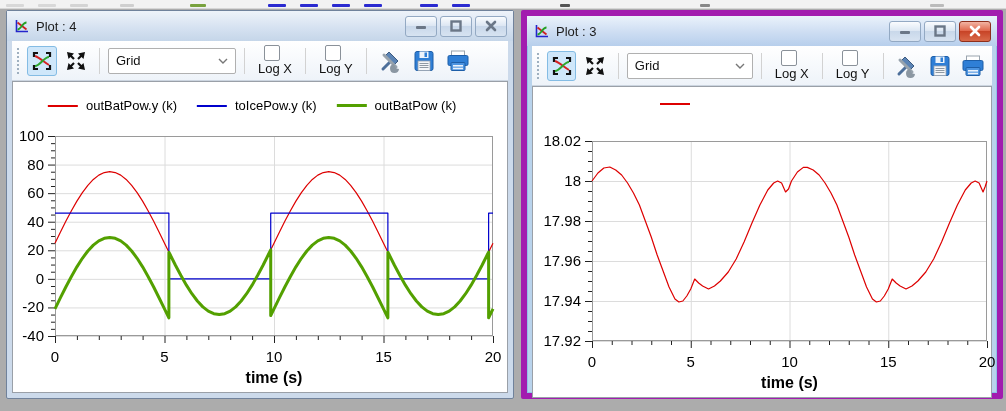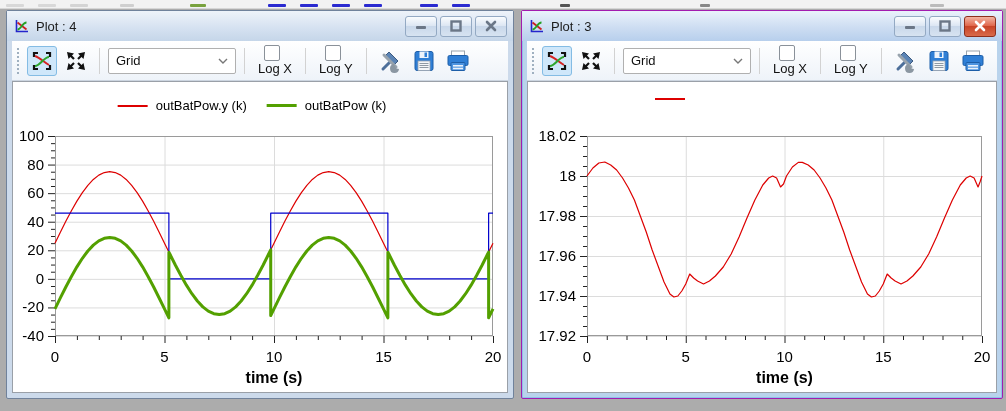--- a/index.html
+++ b/index.html
@@ -8,21 +8,21 @@
     background:#acacac;font-family:"Liberation Sans",sans-serif;
     -webkit-font-smoothing:antialiased;
   }
   
   .topstrip{position:absolute;left:0;top:0;width:1006px;height:8px;background:#f2f2f2;border-bottom:1px solid #d6d6d6;}
   .topstrip i{position:absolute;bottom:1px;height:3px;border-radius:1px;}
 
   
   .window{position:absolute;top:10px;height:389px;box-sizing:border-box;border-radius:2px;}
   .window.inactive{border:1px solid #70829b;background:#ccdaeb;}
-  .window.active{border:1px solid #a21caf;background:#b9d3ec;box-shadow:0 0 0 1px #8fc2e8 inset;}
+  .window.active{border:6px solid #a21caf;background:#b9d3ec;box-shadow:0 0 0 1px #8fc2e8 inset;}
 
   .titlebar{height:30px;display:flex;align-items:center;padding:0 6px;gap:6px;}
   .inactive .titlebar{background:linear-gradient(#eef3f9,#d6e2f1 55%,#c5d6e9);}
   .active  .titlebar{background:linear-gradient(#eaf2fb,#cdddf2 55%,#b7cfec);}
   .wtitle{font-size:13px;color:#1c1c1c;}
   .wbtns{margin-left:auto;display:flex;gap:3px;}
   .wbtn{width:30px;height:19px;border-radius:3px;display:flex;align-items:center;justify-content:center;
         border:1px solid #93a9c3;background:linear-gradient(#fafcfe,#dde7f3 45%,#c9d8ea 50%,#d7e3f1);cursor:pointer;}
   .wbtn.close-active{border:1px solid #8e2f1c;background:linear-gradient(#f2b4a3,#e0694e 45%,#c84427 50%,#d96a4a);}
 
@@ -162,20 +162,24 @@
         <rect x="8" y="18.7" width="10" height="1.6" fill="#eaf2fb"></rect>
       </svg>
     </button>
   </div>
   <div class="content">
     <div class="plot-area">
       <div class="legend" style="left: 239.1px;">
           <span class="item">
             <span class="sw" style="border-top: 2px solid rgb(221, 0, 0);"></span>
             <span>outBatPow.y (k)</span>
+          </span>
+          <span class="item">
+            <span class="sw" style="border-top: 2px solid rgb(0, 0, 204);"></span>
+            <span>toIcePow.y (k)</span>
           </span>
           <span class="item">
             <span class="sw" style="border-top: 3px solid rgb(83, 160, 0);"></span>
             <span>outBatPow (k)</span>
           </span>
         </div>
       <svg width="488" height="262">
           <g stroke="#dcdcdc" stroke-width="1">
             <line x1="40" x2="478" y1="210.5" y2="210.5"></line>
             <line x1="40" x2="478" y1="181.92857142857142" y2="181.92857142857142"></line>

